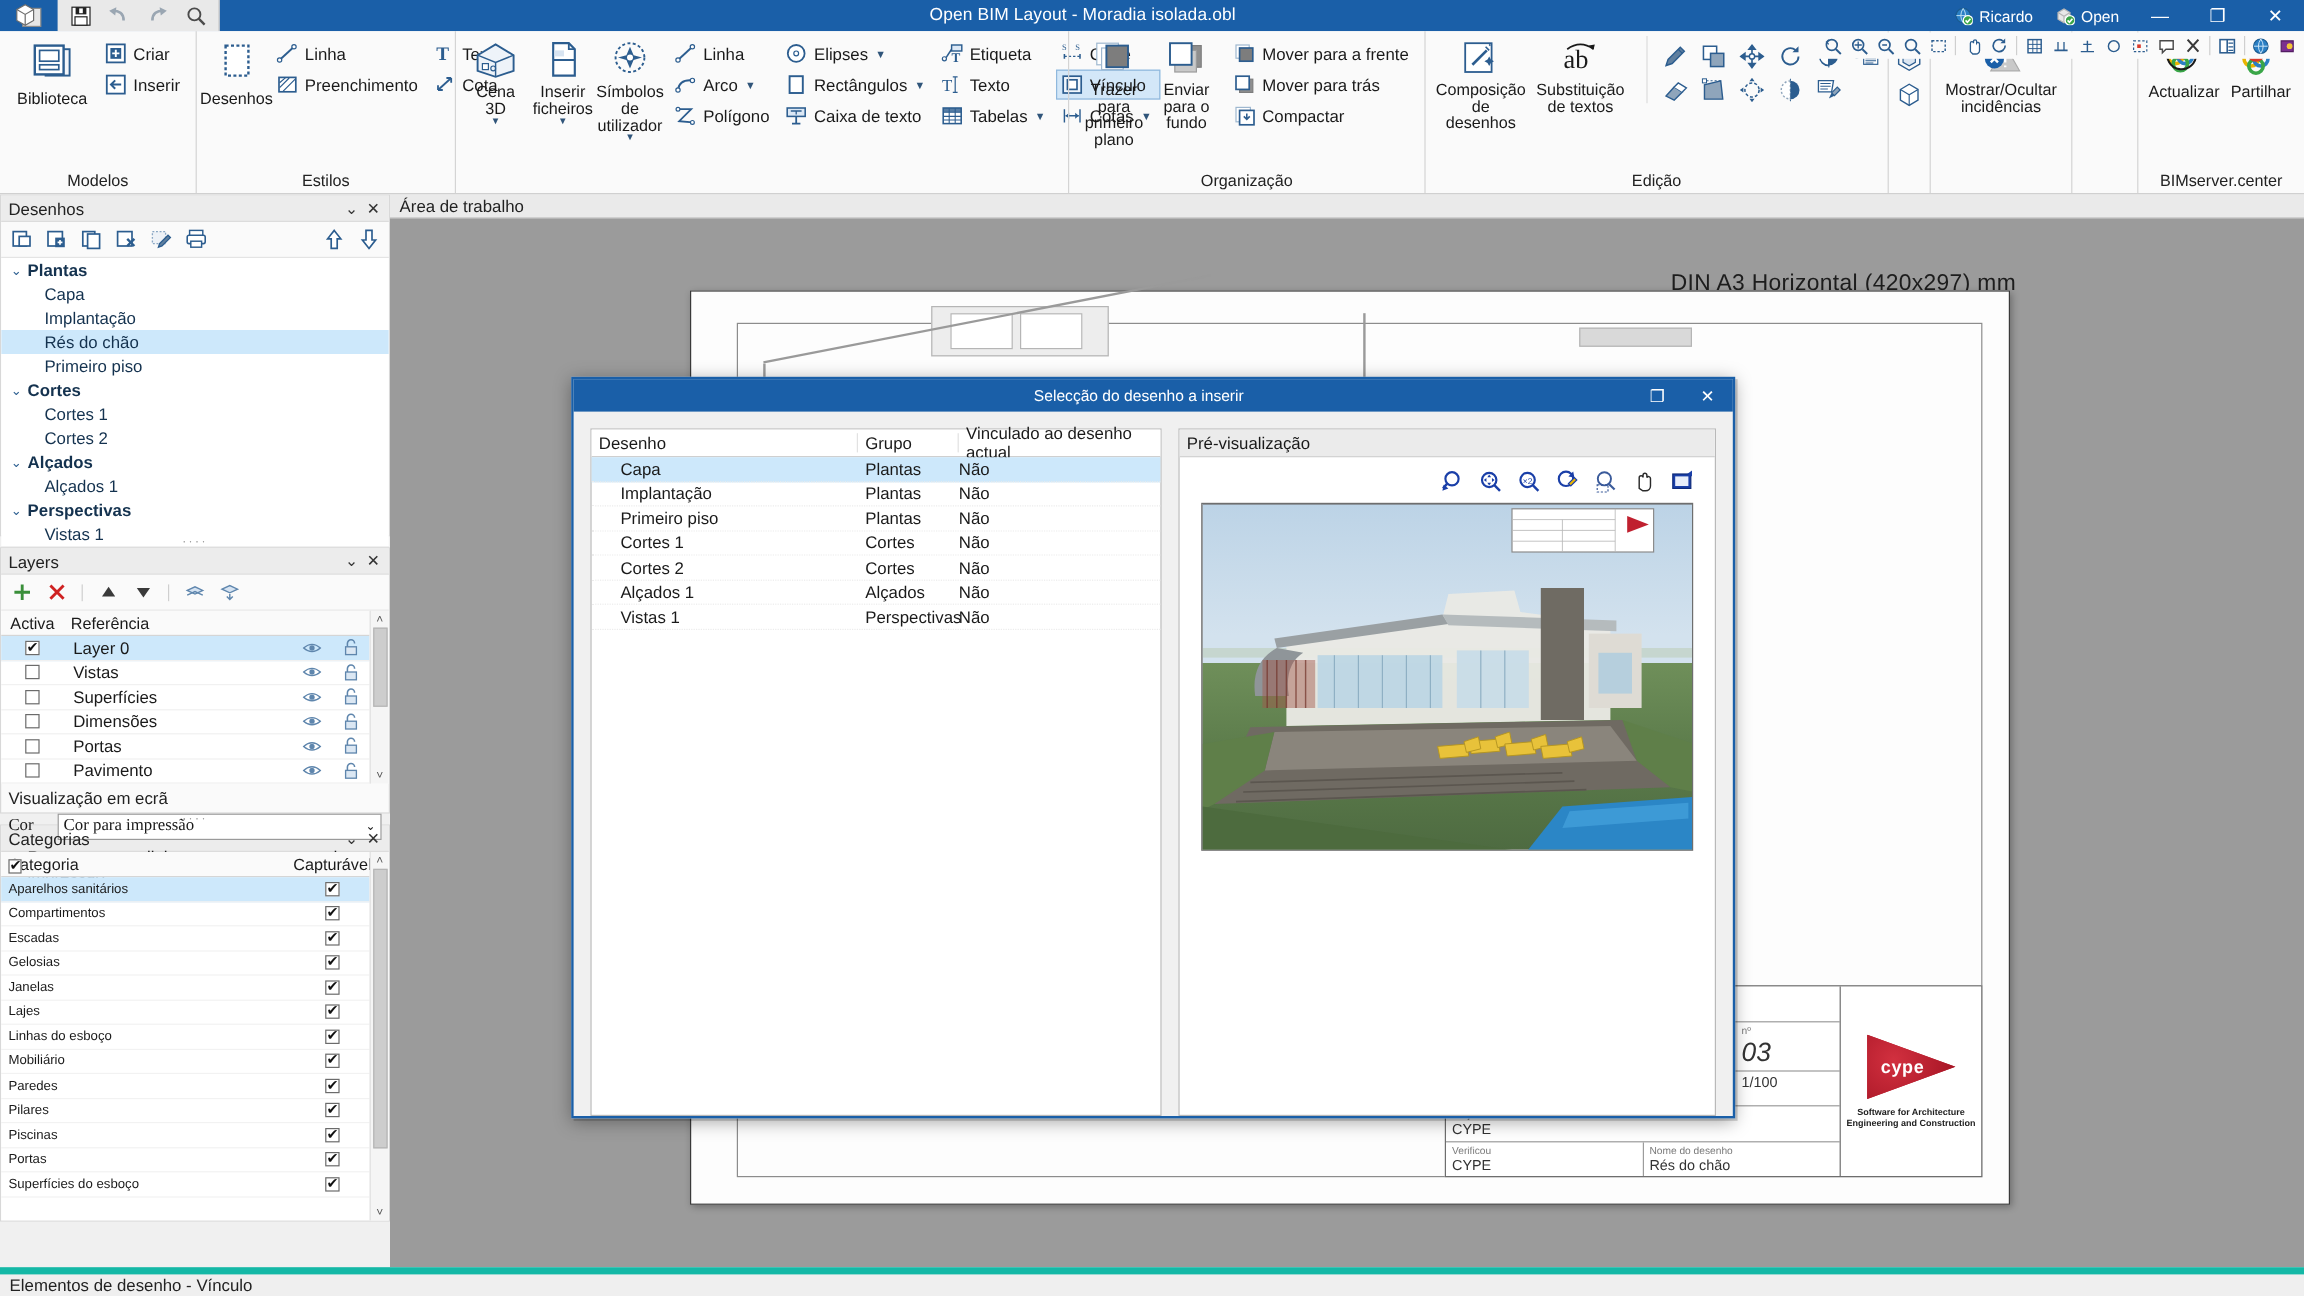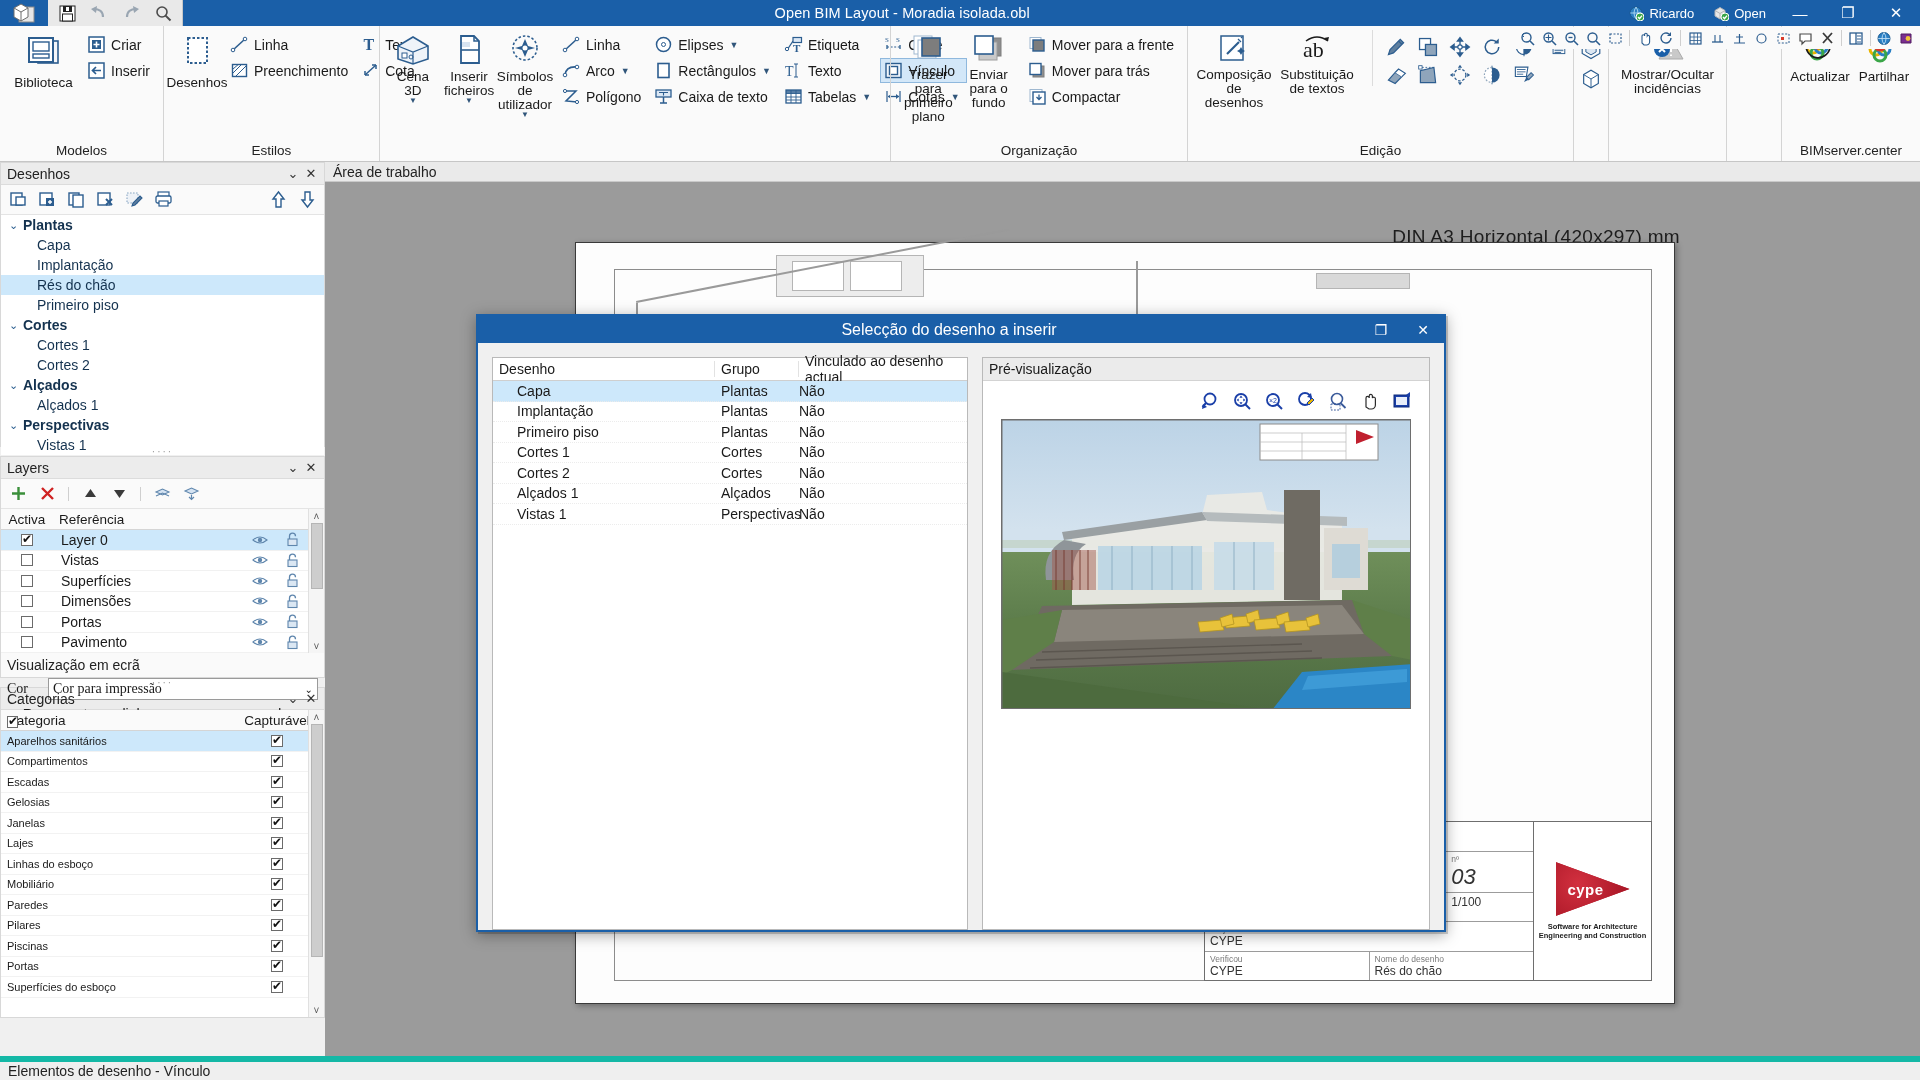--- a/index.html
+++ b/index.html
@@ -172,21 +172,21 @@
   
   .modal-shadow{position:absolute;left:478px;top:316px;width:970px;height:618px;background:rgba(0,0,0,.18);}
   .modal {
     position:absolute; left:476px; top:314px; width:970px; height:618px;
     background:#f0f0f0; border:2px solid #1a5fa8; display:flex; flex-direction:column;
     box-shadow:0 3px 14px rgba(0,0,0,.35);
   }
   .modal-tb {
     height:27px; background:#1a5fa8; display:flex; align-items:center; color:#fff;
   }
-  .modal-tb .t{flex:1;text-align:center;font-size:16px;padding-left:60px;}
+  .modal-tb .t{flex:1;text-align:center;font-size:13px;padding-left:60px;}
   .m-wbtn{width:42px;height:27px;display:flex;align-items:center;justify-content:center;cursor:pointer;font-size:14px;}
   .modal-body{flex:1;display:flex;padding:14px 14px 0 14px;gap:14px;}
   .left-list{width:476px;display:flex;flex-direction:column;background:#fff;border:1px solid #b9b9b9;}
   .ll-head{display:flex;height:23px;align-items:center;border-bottom:1px solid #cfcfcf;font-size:14px;background:#fff;}
   .ll-head .c1{width:222px;padding-left:6px;border-right:1px solid #e2e2e2;}
   .ll-head .c2{width:84px;padding-left:6px;border-right:1px solid #e2e2e2;}
   .ll-head .c3{flex:1;padding-left:6px;}
   .ll-row{display:flex;height:20.5px;align-items:center;font-size:14px;cursor:pointer;border-bottom:1px dotted #ececec;}
   .ll-row.sel{background:#cde8fb;}
   .ll-row .c1{width:222px;padding-left:24px;}

